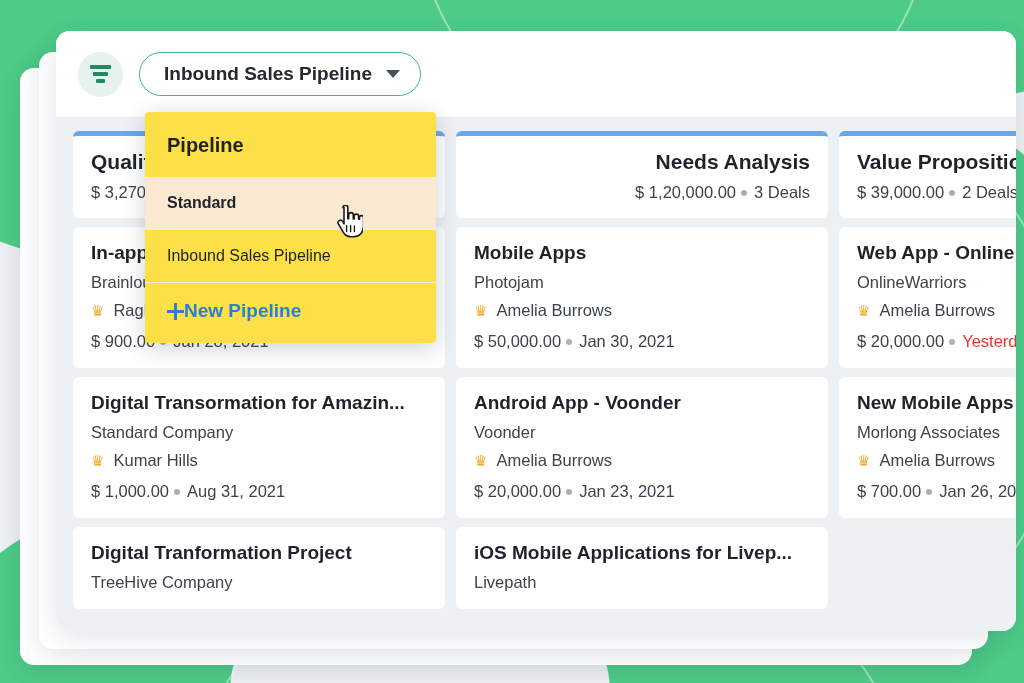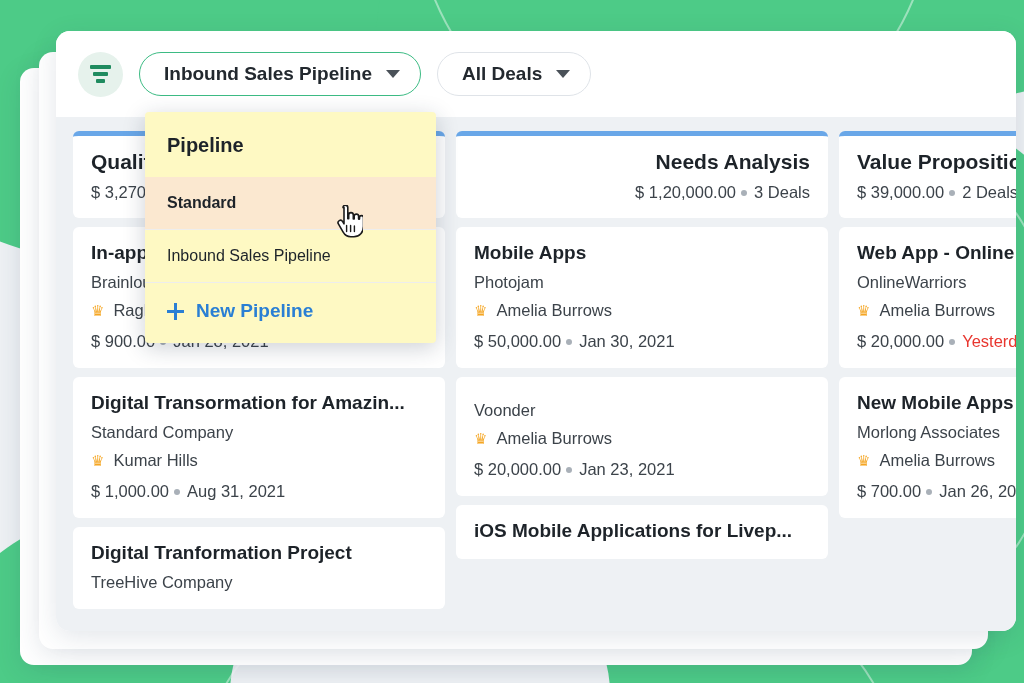--- a/index.html
+++ b/index.html
@@ -139,40 +139,40 @@
     display: flex; align-items: center; gap: 9px; white-space: nowrap;
   }
   .crown { font-size: 15px; color: #f5a623; line-height: 1; flex: none; }
   .card .c-foot { font-size: 16.5px; color: #3c434a; margin-top: 12px; white-space: nowrap; }
   .c-foot .overdue { color: #e8362f; }
 
   
   .dropdown {
     position: absolute; left: 145px; top: 112px;
     width: 291px;
-    background: #fef9c3;
+    background: #fde047;
     border-radius: 4px;
     box-shadow: 0 5px 22px rgba(30,45,70,.22);
     z-index: 40;
     padding-bottom: 2px;
     overflow: hidden;
   }
   .dd-header {
     font-size: 20px; font-weight: bold; color: #1d2329;
     padding: 22px 0 20px 22px;
   }
   .dd-item {
     font-size: 16px; color: #1d2329;
     padding: 17px 0 17px 22px;
     cursor: pointer; white-space: nowrap;
   }
   .dd-item.active { background: #fbe8d0; font-weight: bold; }
   .dd-item.divided { border-top: 1px solid #ededed; }
   .dd-new {
-    display: flex; align-items: center; gap: 12px;
+    display: flex; align-items: center; 
     font-size: 19px; font-weight: bold; color: #2a7fd4;
     padding: 17px 0 19px 22px;
     border-top: 1px solid #ededed;
     cursor: pointer; white-space: nowrap;
   }
   .plus {
     position: relative; width: 17px; height: 17px; flex: none;
   }
   .plus::before, .plus::after {
     content: ""; position: absolute; background: #2a7fd4;
@@ -207,24 +207,20 @@
       <i></i>
       <i></i>
       <i></i>
     </button>
 
     <div class="pill primary">
       <span>Inbound Sales Pipeline</span>
       <span class="caret"></span>
     </div>
 
-    <div class="pill secondary">
-      <span>All Deals</span>
-      <span class="caret"></span>
-    </div>
   </div>
 
   <div class="board" id="board">
       <div class="column">
         <div class="col-head" style="border-top-color: rgb(105, 167, 232);">
           <div class="col-title">Qualification</div>
           <div class="col-meta"><span>$ 3,270.00</span><span class="dot"></span><span>2 Deals</span></div>
         </div>
         <div class="card">
           <div class="c-title">In-app Purchases</div>
@@ -257,29 +253,31 @@
         <div class="card">
           <div class="c-title">Mobile Apps</div>
           <div class="c-company">Photojam</div>
           <div class="c-owner">
             <span class="crown">♛</span>
             <span>Amelia Burrows</span>
           </div>
           <div class="c-foot"><span>$ 50,000.00</span><span class="dot"></span><span class="">Jan 30, 2021</span></div>
         </div>
         <div class="card">
+          <div class="c-title">Android App - Voonder</div>
           <div class="c-company">Voonder</div>
           <div class="c-owner">
             <span class="crown">♛</span>
             <span>Amelia Burrows</span>
           </div>
           <div class="c-foot"><span>$ 20,000.00</span><span class="dot"></span><span class="">Jan 23, 2021</span></div>
         </div>
         <div class="card">
           <div class="c-title">iOS Mobile Applications for Livep...</div>
+          <div class="c-company">Livepath</div>
         </div>
       </div>
       <div class="column">
         <div class="col-head" style="border-top-color: rgb(105, 167, 232);">
           <div class="col-title">Value Proposition</div>
           <div class="col-meta"><span>$ 39,000.00</span><span class="dot"></span><span>2 Deals</span></div>
         </div>
         <div class="card">
           <div class="c-title">Web App - Online Warriors</div>
           <div class="c-company">OnlineWarriors</div>

